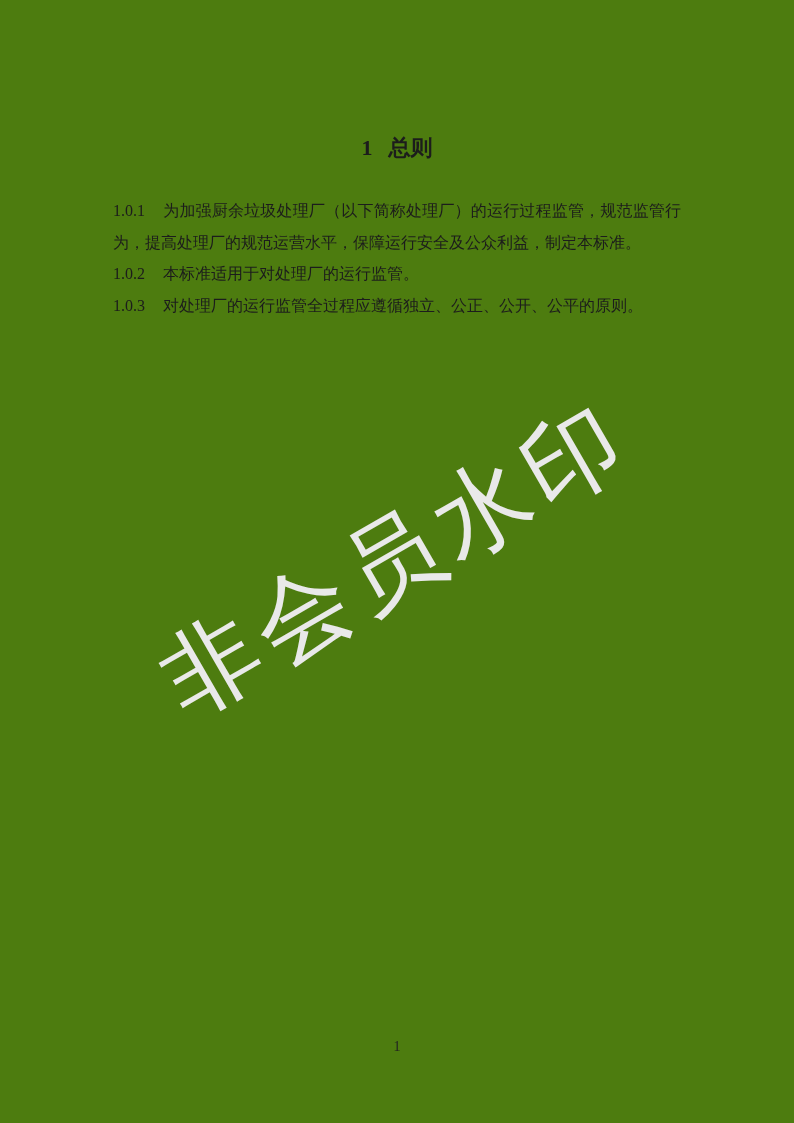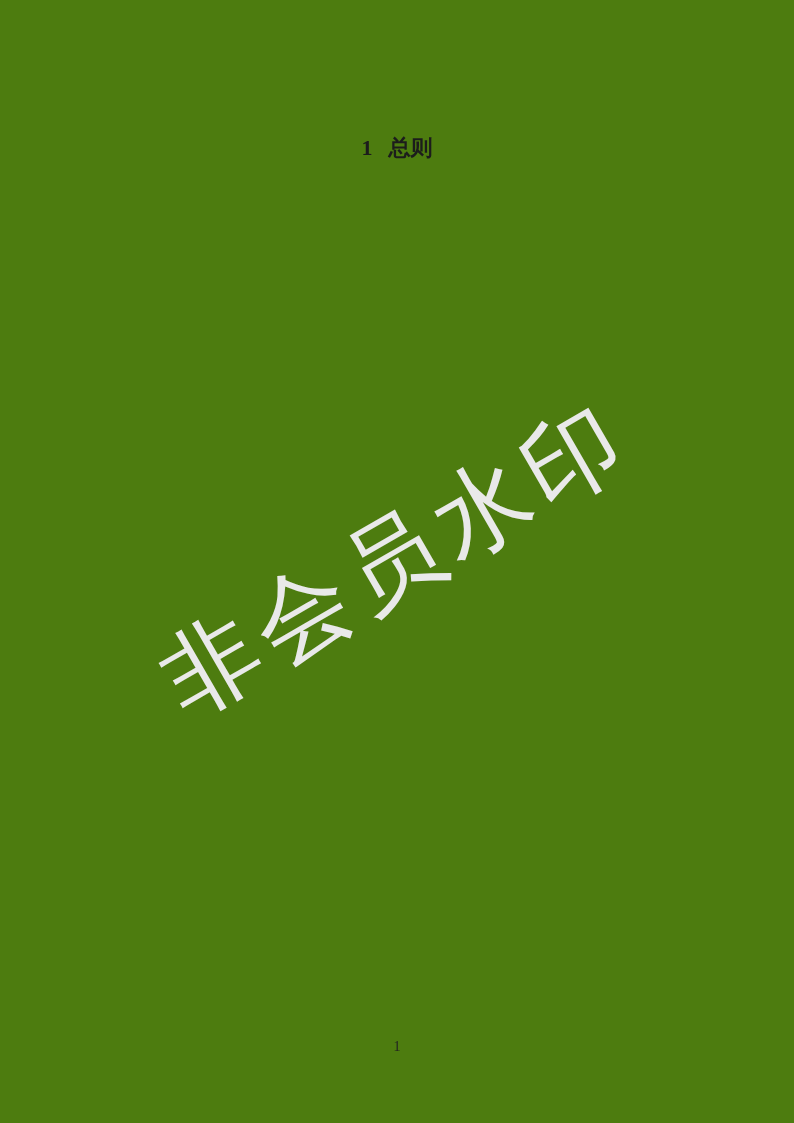--- a/index.html
+++ b/index.html
@@ -72,17 +72,32 @@
 <div class="page">
 
   <div class="watermark">非会员水印</div>
 
   <div class="content">
 
     <h1 class="title">
       <span class="title-num">1</span><span class="title-text">总则</span>
     </h1>
 
+    <div class="body-text">
+
+      <p class="clause">
+        <span class="clause-num">1.0.1</span><span class="clause-text">为加强厨余垃圾处理厂（以下简称处理厂）的运行过程监管，规范监管行为，提高处理厂的规范运营水平，保障运行安全及公众利益，制定本标准。</span>
+      </p>
+
+      <p class="clause">
+        <span class="clause-num">1.0.2</span><span class="clause-text">本标准适用于对处理厂的运行监管。</span>
+      </p>
+
+      <p class="clause">
+        <span class="clause-num">1.0.3</span><span class="clause-text">对处理厂的运行监管全过程应遵循独立、公正、公开、公平的原则。</span>
+      </p>
+
+    </div>
   </div>
 
   <div class="page-number">1</div>
 
 </div>
 
 </body></html>

